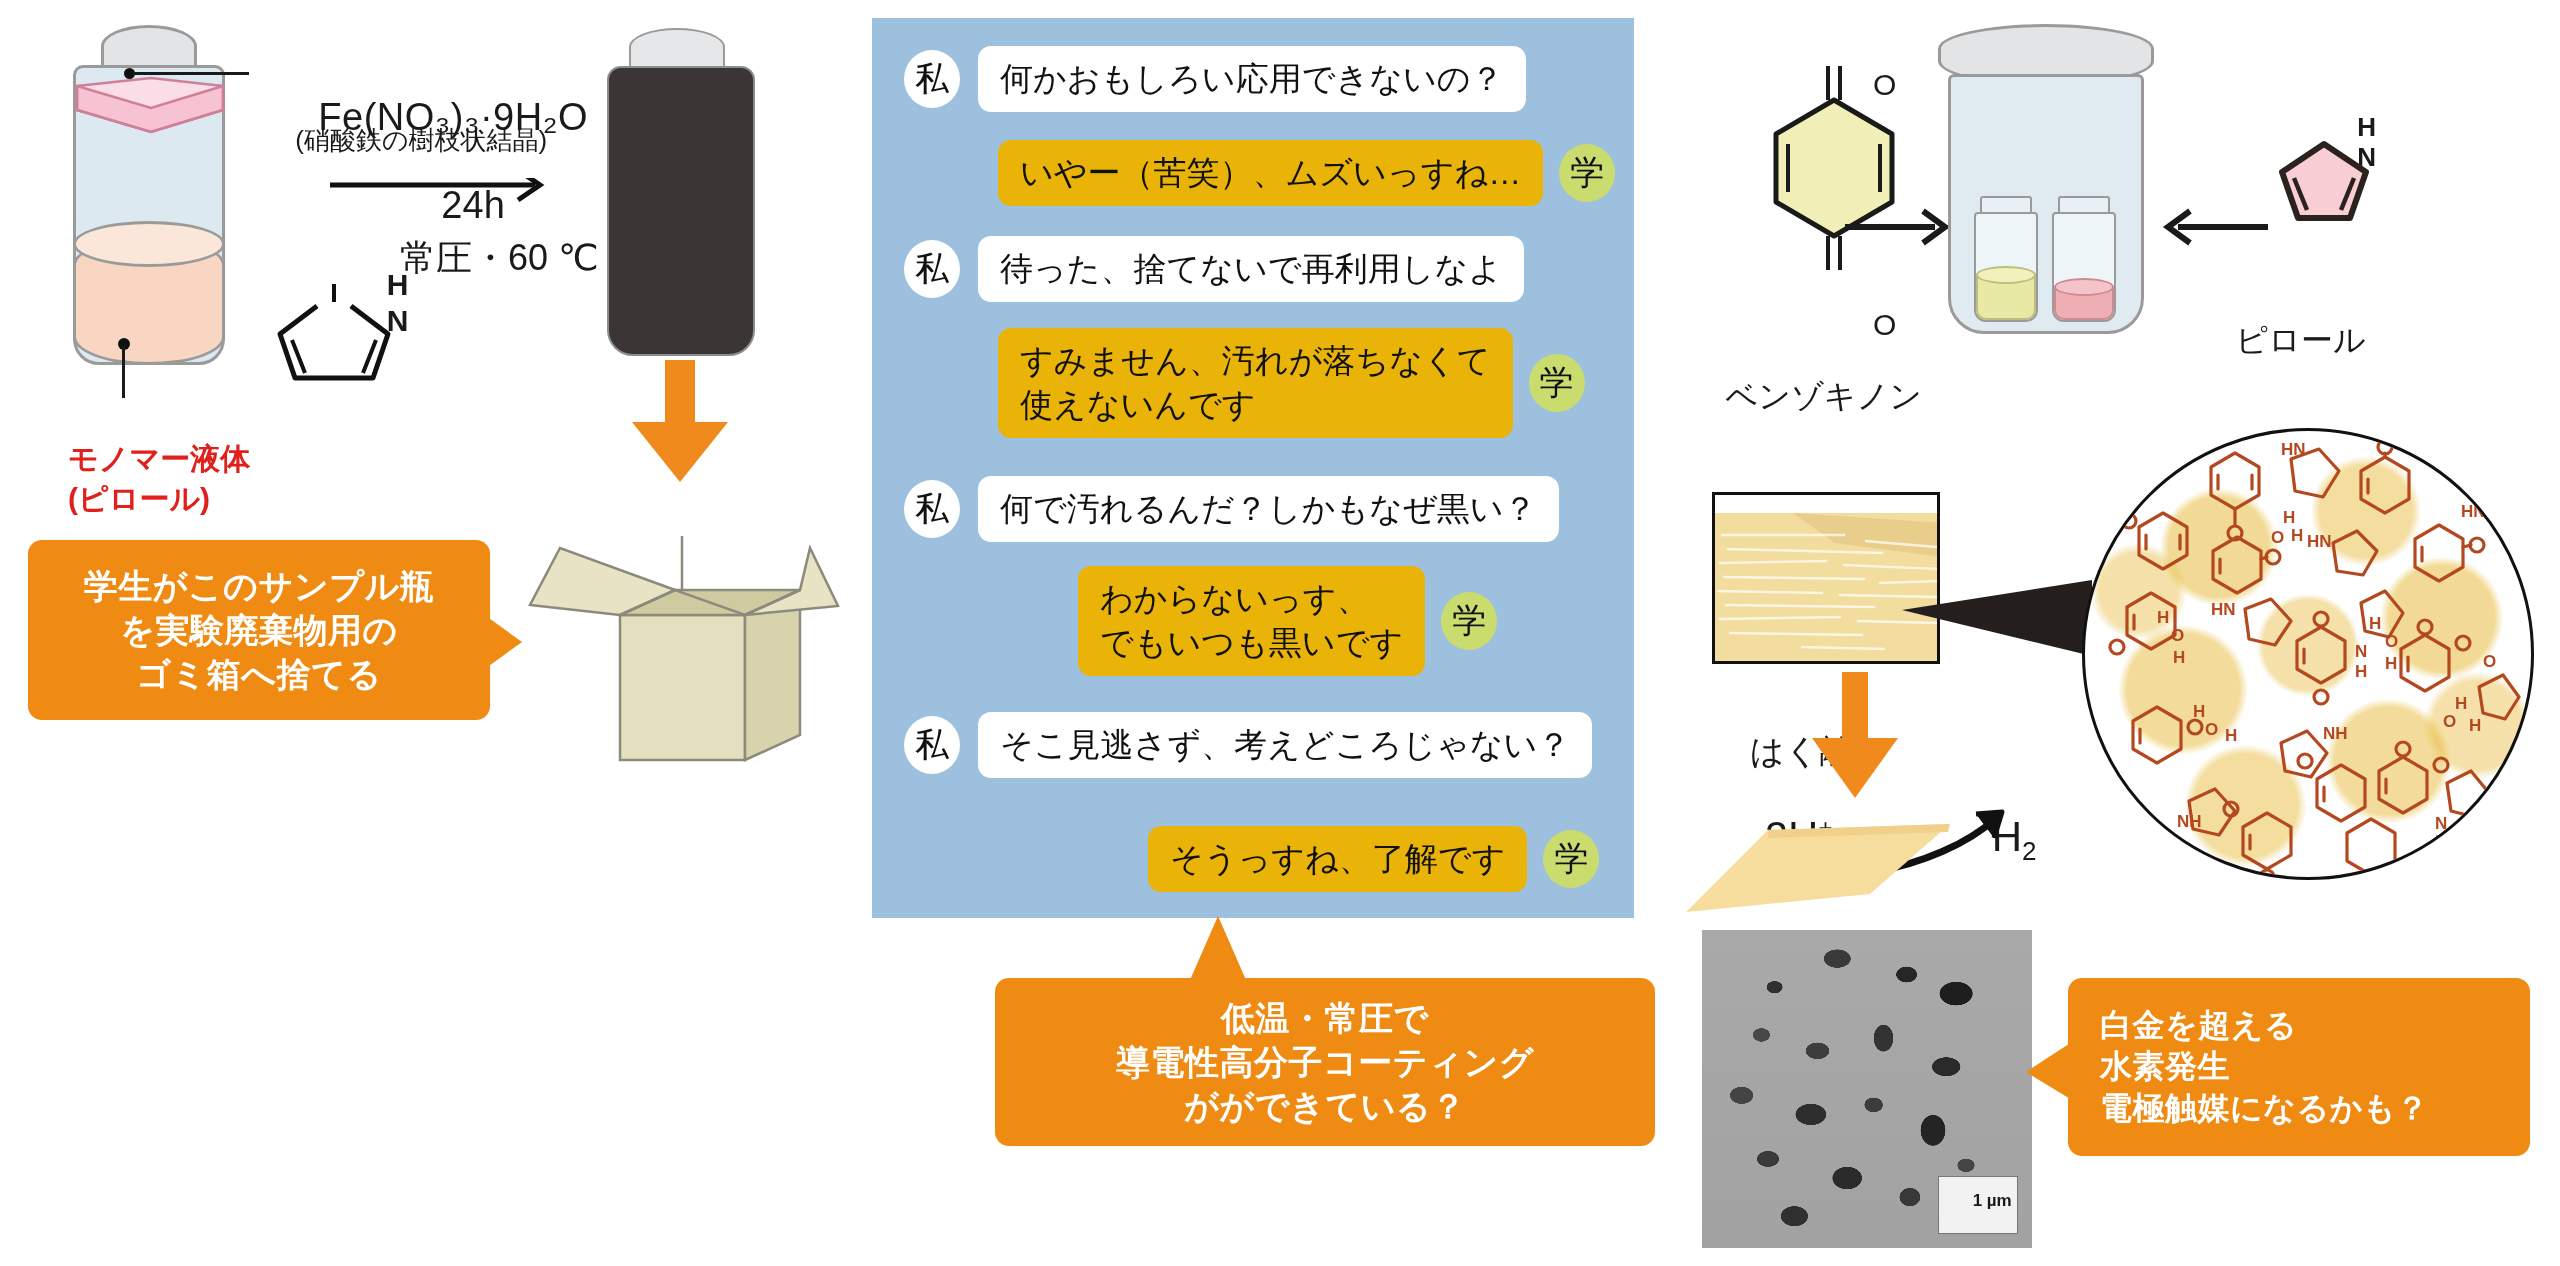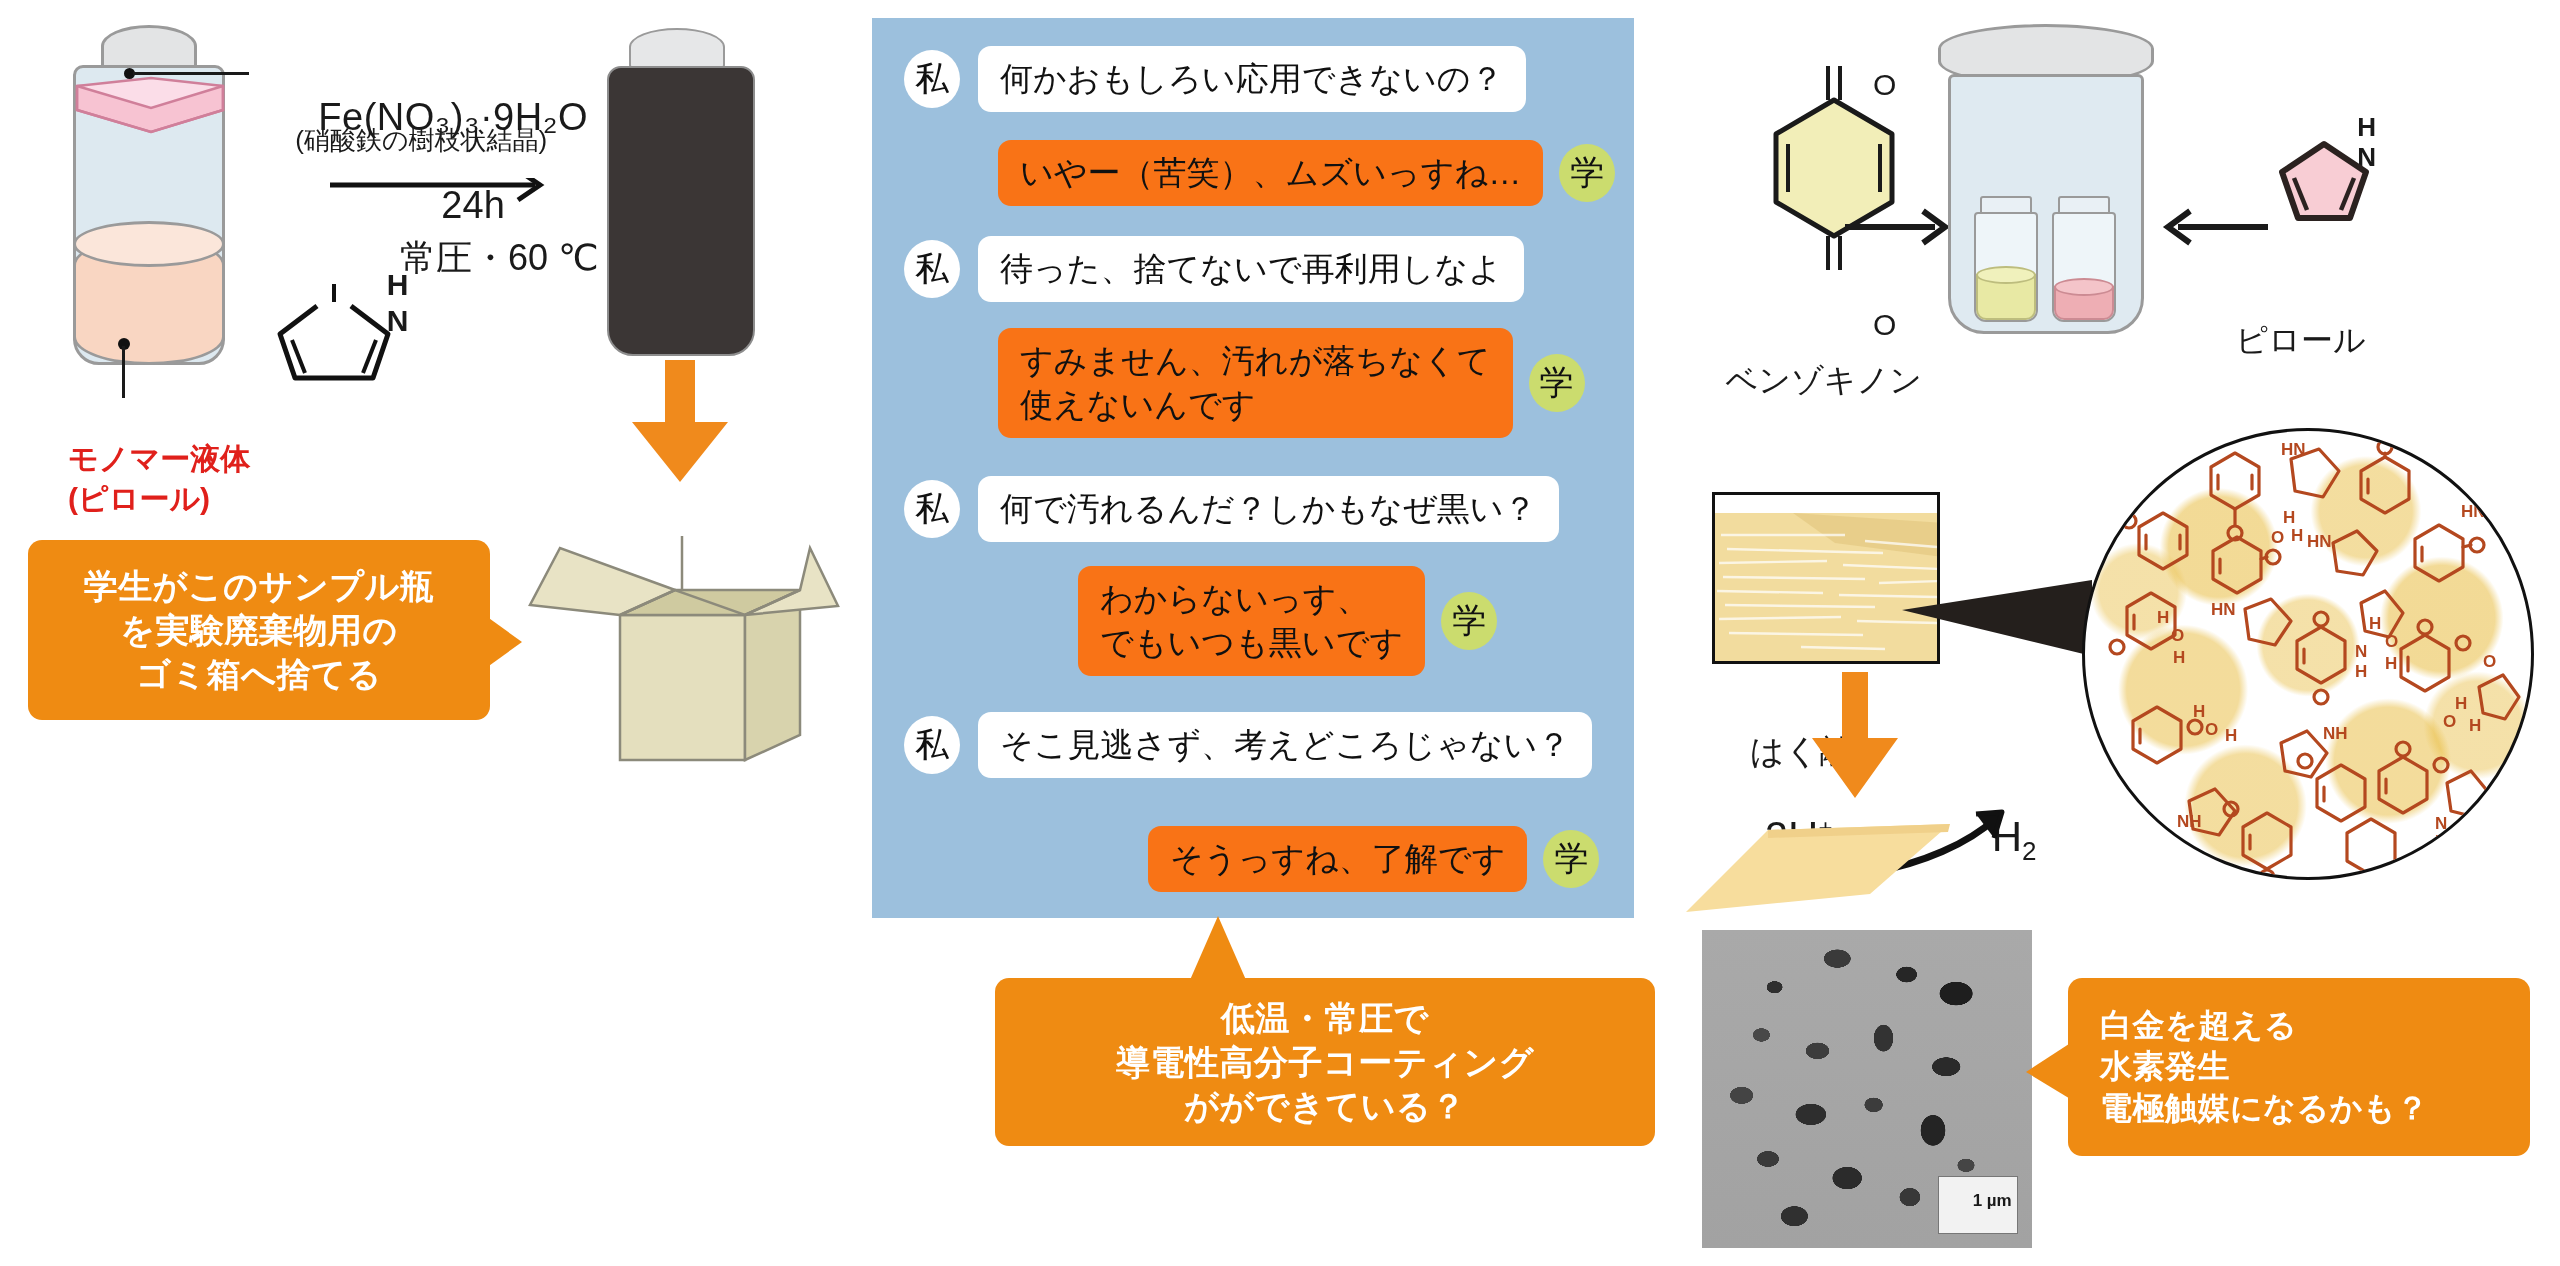--- a/index.html
+++ b/index.html
@@ -86,21 +86,21 @@
   .avatar.stu { background: #cbdc6e; }
   .bubble {
     border-radius: 13px;
     padding: 11px 22px;
     font-size: 33px;
     color: #111;
     line-height: 1.34;
     white-space: pre-line;
   }
   .bubble.me  { background: #ffffff; }
-  .bubble.stu { background: #f97316; }
+  .bubble.stu { background: #eab308; }
 
   
   .beaker-body {
     background: #dfeaf1;
     border: 3px solid #9a9a9a;
     border-radius: 6px 6px 36px 36px;
   }
   .beaker-cap {
     background: #e3e4e5;
     border: 3px solid #9a9a9a;
@@ -342,21 +342,21 @@
       <polygon points="104,36 46,70 46,138 104,172 162,138 162,70" fill="#f2eeb8" stroke="#1a1a1a" stroke-width="5" stroke-linejoin="round"></polygon>
       <line x1="58" y1="80" x2="58" y2="128" stroke="#1a1a1a" stroke-width="4"></line>
       <line x1="150" y1="80" x2="150" y2="128" stroke="#1a1a1a" stroke-width="4"></line>
       <line x1="98" y1="172" x2="98" y2="206" stroke="#1a1a1a" stroke-width="4"></line>
       <line x1="110" y1="172" x2="110" y2="206" stroke="#1a1a1a" stroke-width="4"></line>
     </svg>
     <div class="abs txt" style="left:93px;top:240px;font-size:30px;">
       <span>O</span>
     </div>
   </div>
-  <div class="abs txt" style="left:1690px;top:322px;font-size:32px;">
+  <div class="abs txt" style="left:1690px;top:338px;font-size:32px;">
     <span>ベンゾキノン</span>
   </div>
 
   <svg class="abs" style="left:1845px;top:205px;" width="110" height="44" viewBox="0 0 110 44">
     <line x1="0" y1="22" x2="90" y2="22" stroke="#1a1a1a" stroke-width="6"></line>
     <polyline points="78,6 100,22 78,38" fill="none" stroke="#1a1a1a" stroke-width="6"></polyline>
   </svg>
 
   <div class="abs" style="left:1932px;top:24px;width:228px;height:312px;">
     <div class="abs beaker-cap" style="left:6px;top:0px;width:216px;height:62px;"></div>

